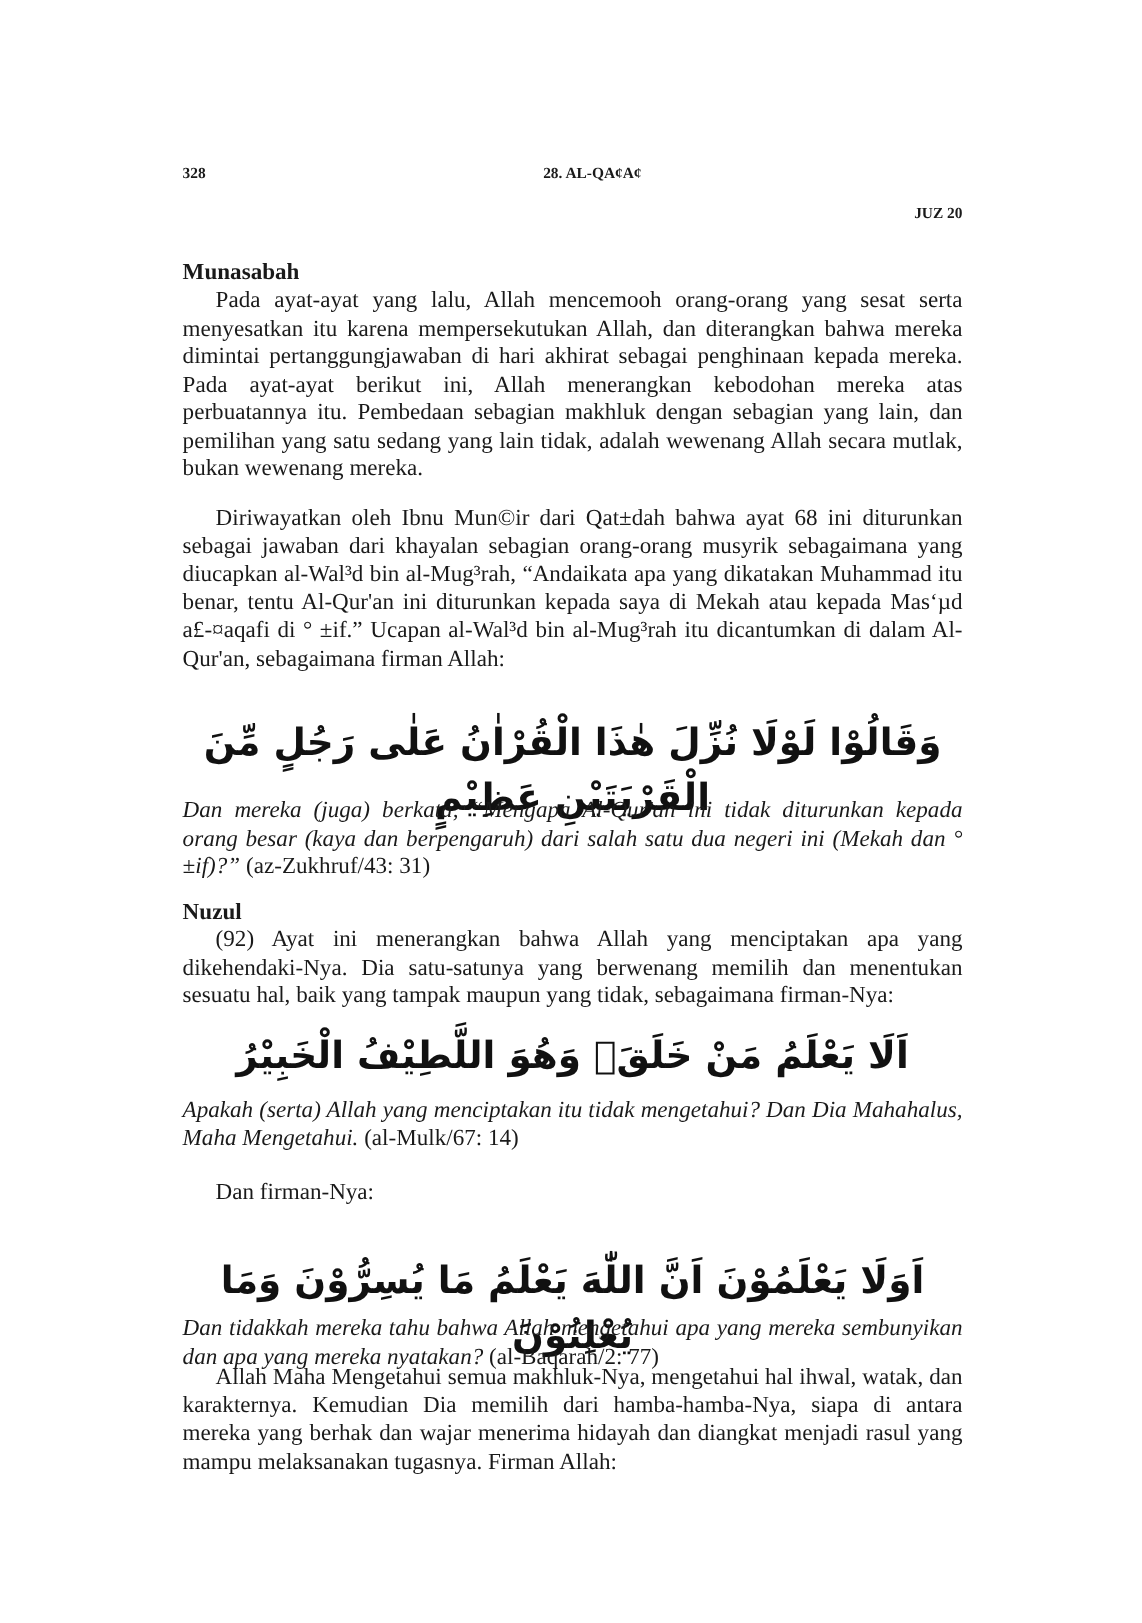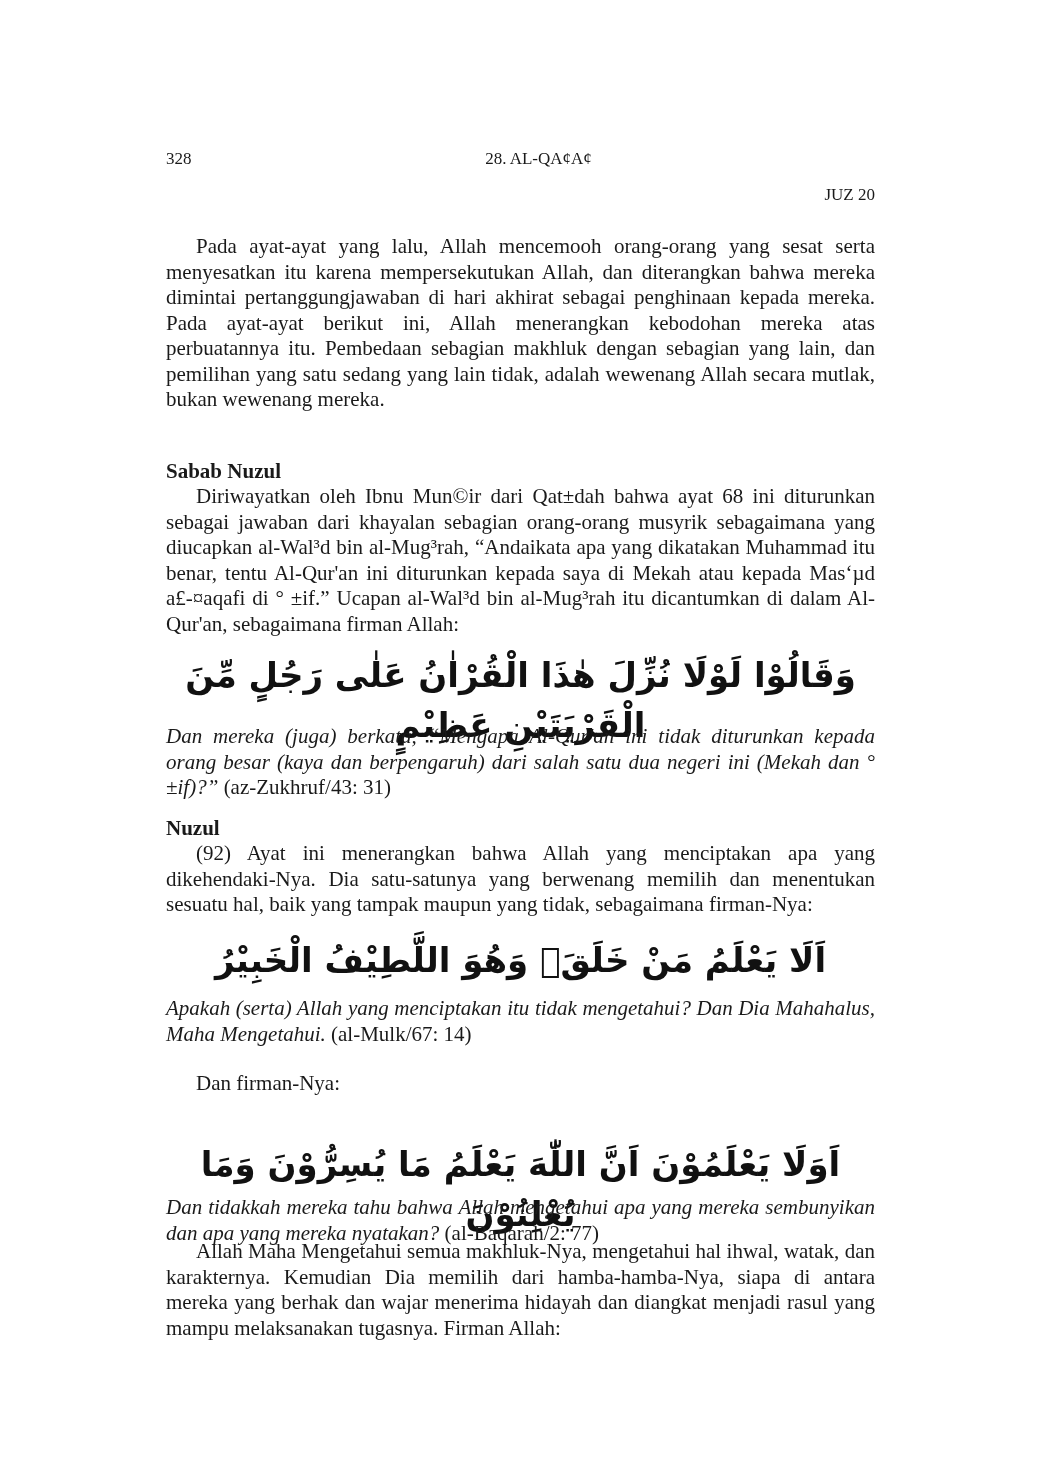--- a/index.html
+++ b/index.html
@@ -20,22 +20,23 @@
     left: 166px;
     top: 0;
     width: 709px;
   }
   .running-header {
     position: absolute;
     top: 144px;
     left: 0;
     width: 709px;
     height: 30px;
-    font-size: 17px;
+    font-size: 14px;
     line-height: 30px;
+    font-weight: bold;
   }
   .rh-left { position: absolute; left: 0; top: 0; }
   .rh-center { position: absolute; left: 18px; width: 100%; text-align: center; top: 0; }
   .rh-right { position: absolute; right: 0; top: 0; margin-top: 36px; }
 
   .block { position: absolute; left: 0; width: 709px; }
   .heading {
     font-weight: bold;
     font-size: 21px;
     line-height: 26px;
@@ -73,25 +74,25 @@
 
 <div class="page">
 
   <div class="running-header">
     <span class="rh-left">328</span>
     <span class="rh-center">28. AL-QA¢A¢</span>
     <span class="rh-right">JUZ 20</span>
   </div>
 
   <div class="block" style="top:234px;">
+    <p class="heading">Munasabah</p>
     <p class="para">Pada ayat-ayat yang lalu, Allah mencemooh orang-orang yang sesat serta menyesatkan itu karena mempersekutukan Allah, dan diterangkan bahwa mereka dimintai pertanggungjawaban di hari akhirat sebagai penghinaan kepada mereka. Pada ayat-ayat berikut ini, Allah menerangkan kebodohan mereka atas perbuatannya itu. Pembedaan sebagian makhluk dengan sebagian yang lain, dan pemilihan yang satu sedang yang lain tidak, adalah wewenang Allah secara mutlak, bukan wewenang mereka.</p>
   </div>
 
   <div class="block" style="top:458px;">
-    <p class="heading">Sabab Nuzul</p>
     <p class="para">Diriwayatkan oleh Ibnu Mun©ir dari Qat±dah bahwa ayat 68 ini diturunkan sebagai jawaban dari khayalan sebagian orang-orang musyrik sebagaimana yang diucapkan al-Wal³d bin al-Mug³rah, “Andaikata apa yang dikatakan Muhammad itu benar, tentu Al-Qur'an ini diturunkan kepada saya di Mekah atau kepada Mas‘µd a£-¤aqafi di ° ±if.” Ucapan al-Wal³d bin al-Mug³rah itu dicantumkan di dalam Al-Qur'an, sebagaimana firman Allah:</p>
   </div>
 
   <div class="arabic" style="top:650px;">وَقَالُوْا لَوْلَا نُزِّلَ هٰذَا الْقُرْاٰنُ عَلٰى رَجُلٍ مِّنَ الْقَرْيَتَيْنِ عَظِيْمٍ</div>
 
   <div class="block" style="top:697px;margin-top:27px;">
     <p class="trans"><span class="it">Dan mereka (juga) berkata, “Mengapa Al-Qur'an ini tidak diturunkan kepada orang besar (kaya dan berpengaruh) dari salah satu dua negeri ini (Mekah dan ° ±if)?”</span><span> (az-Zukhruf/43: 31)</span></p>
   </div>
 
   <div class="block" style="top:815px;">

